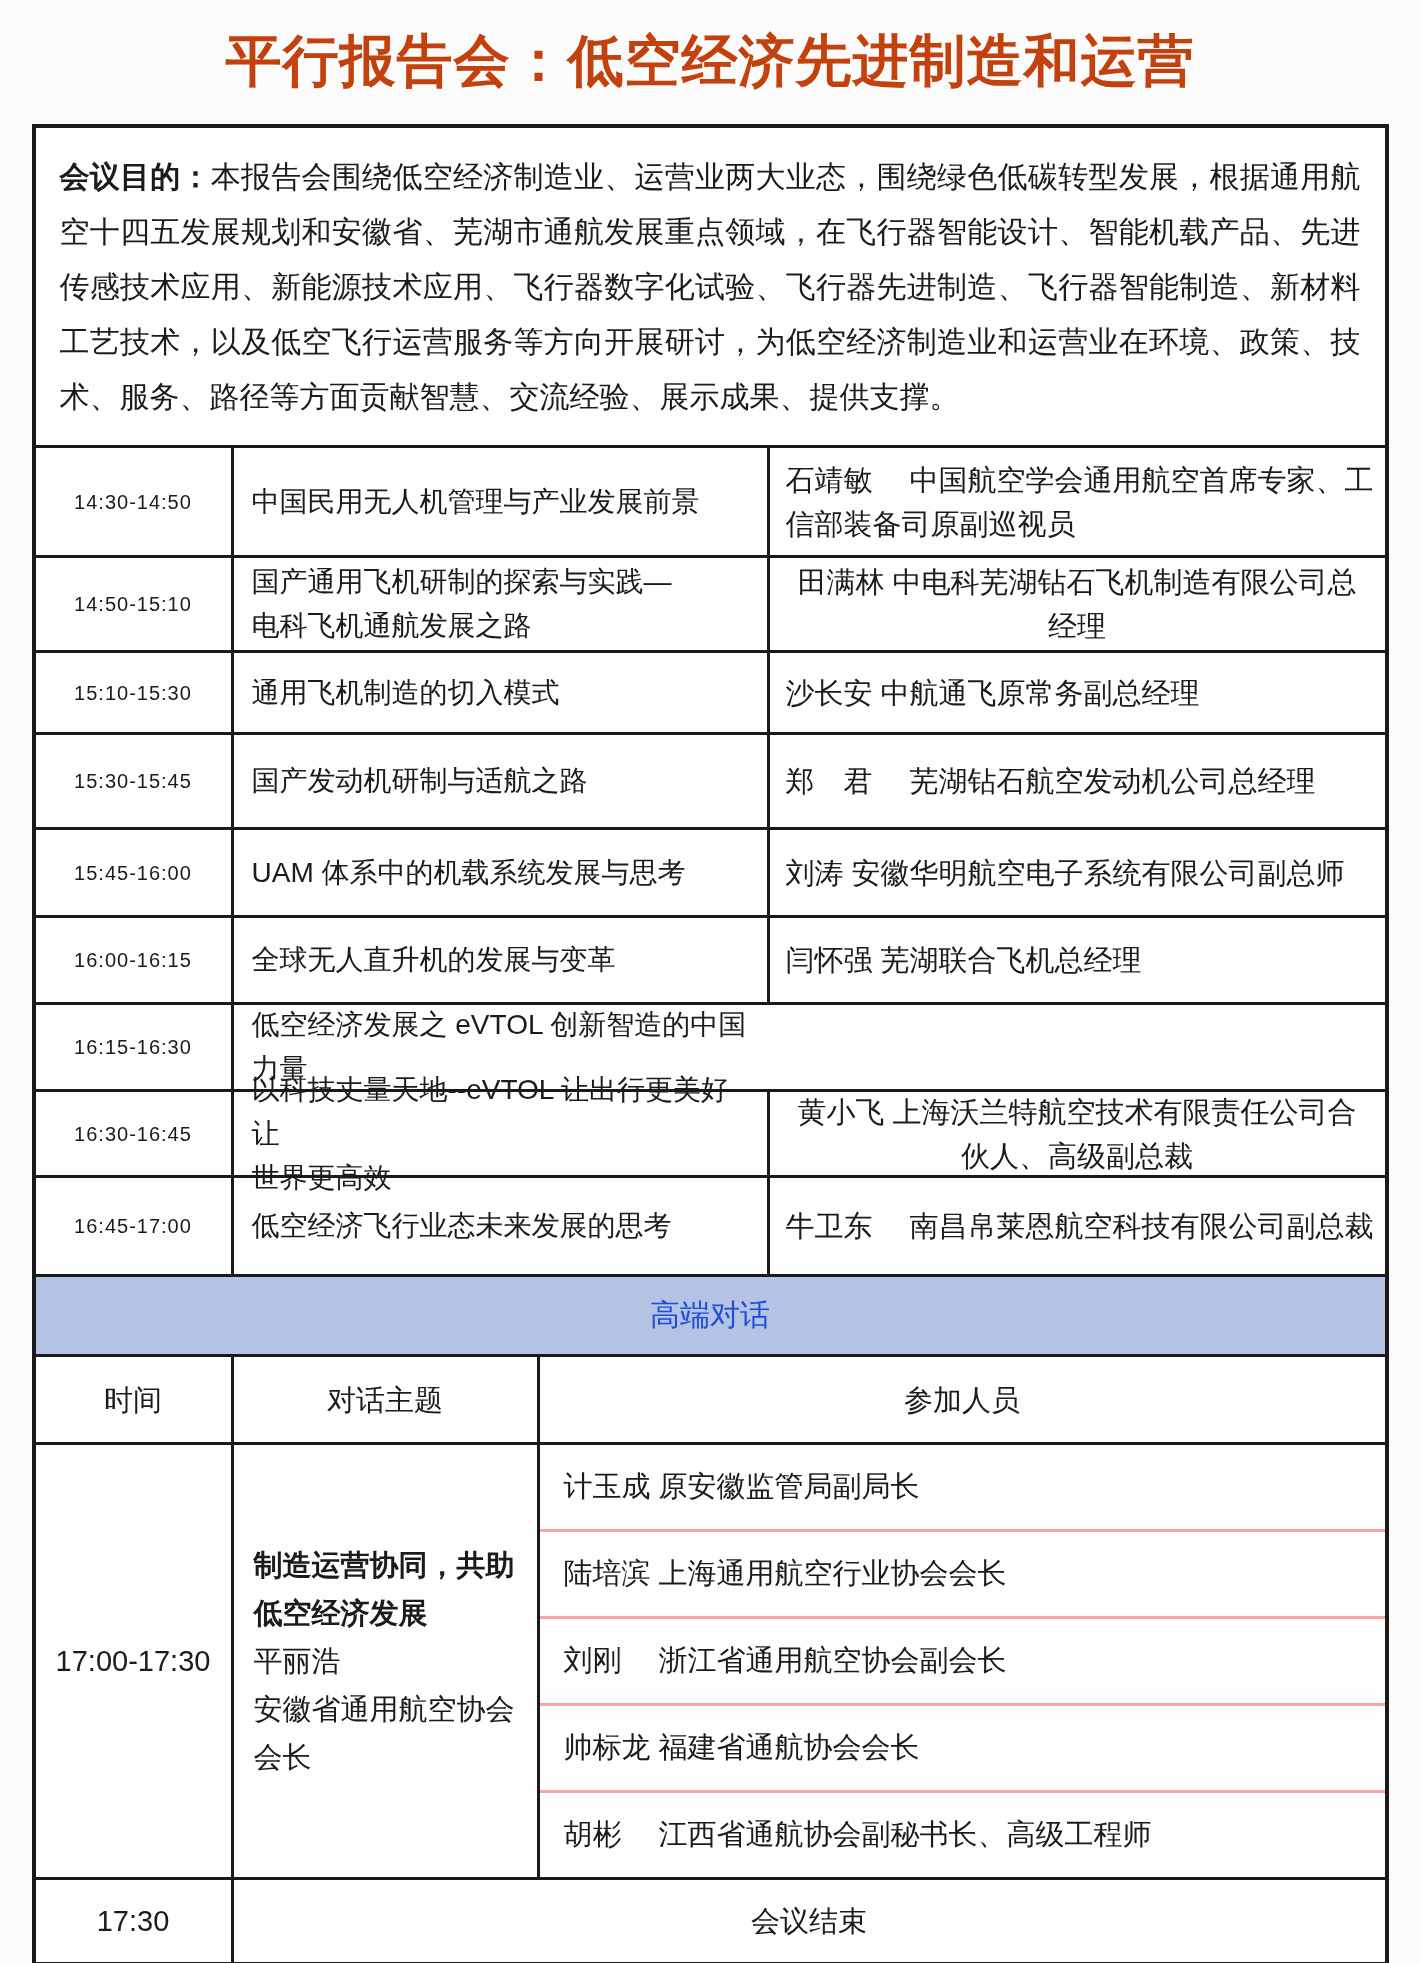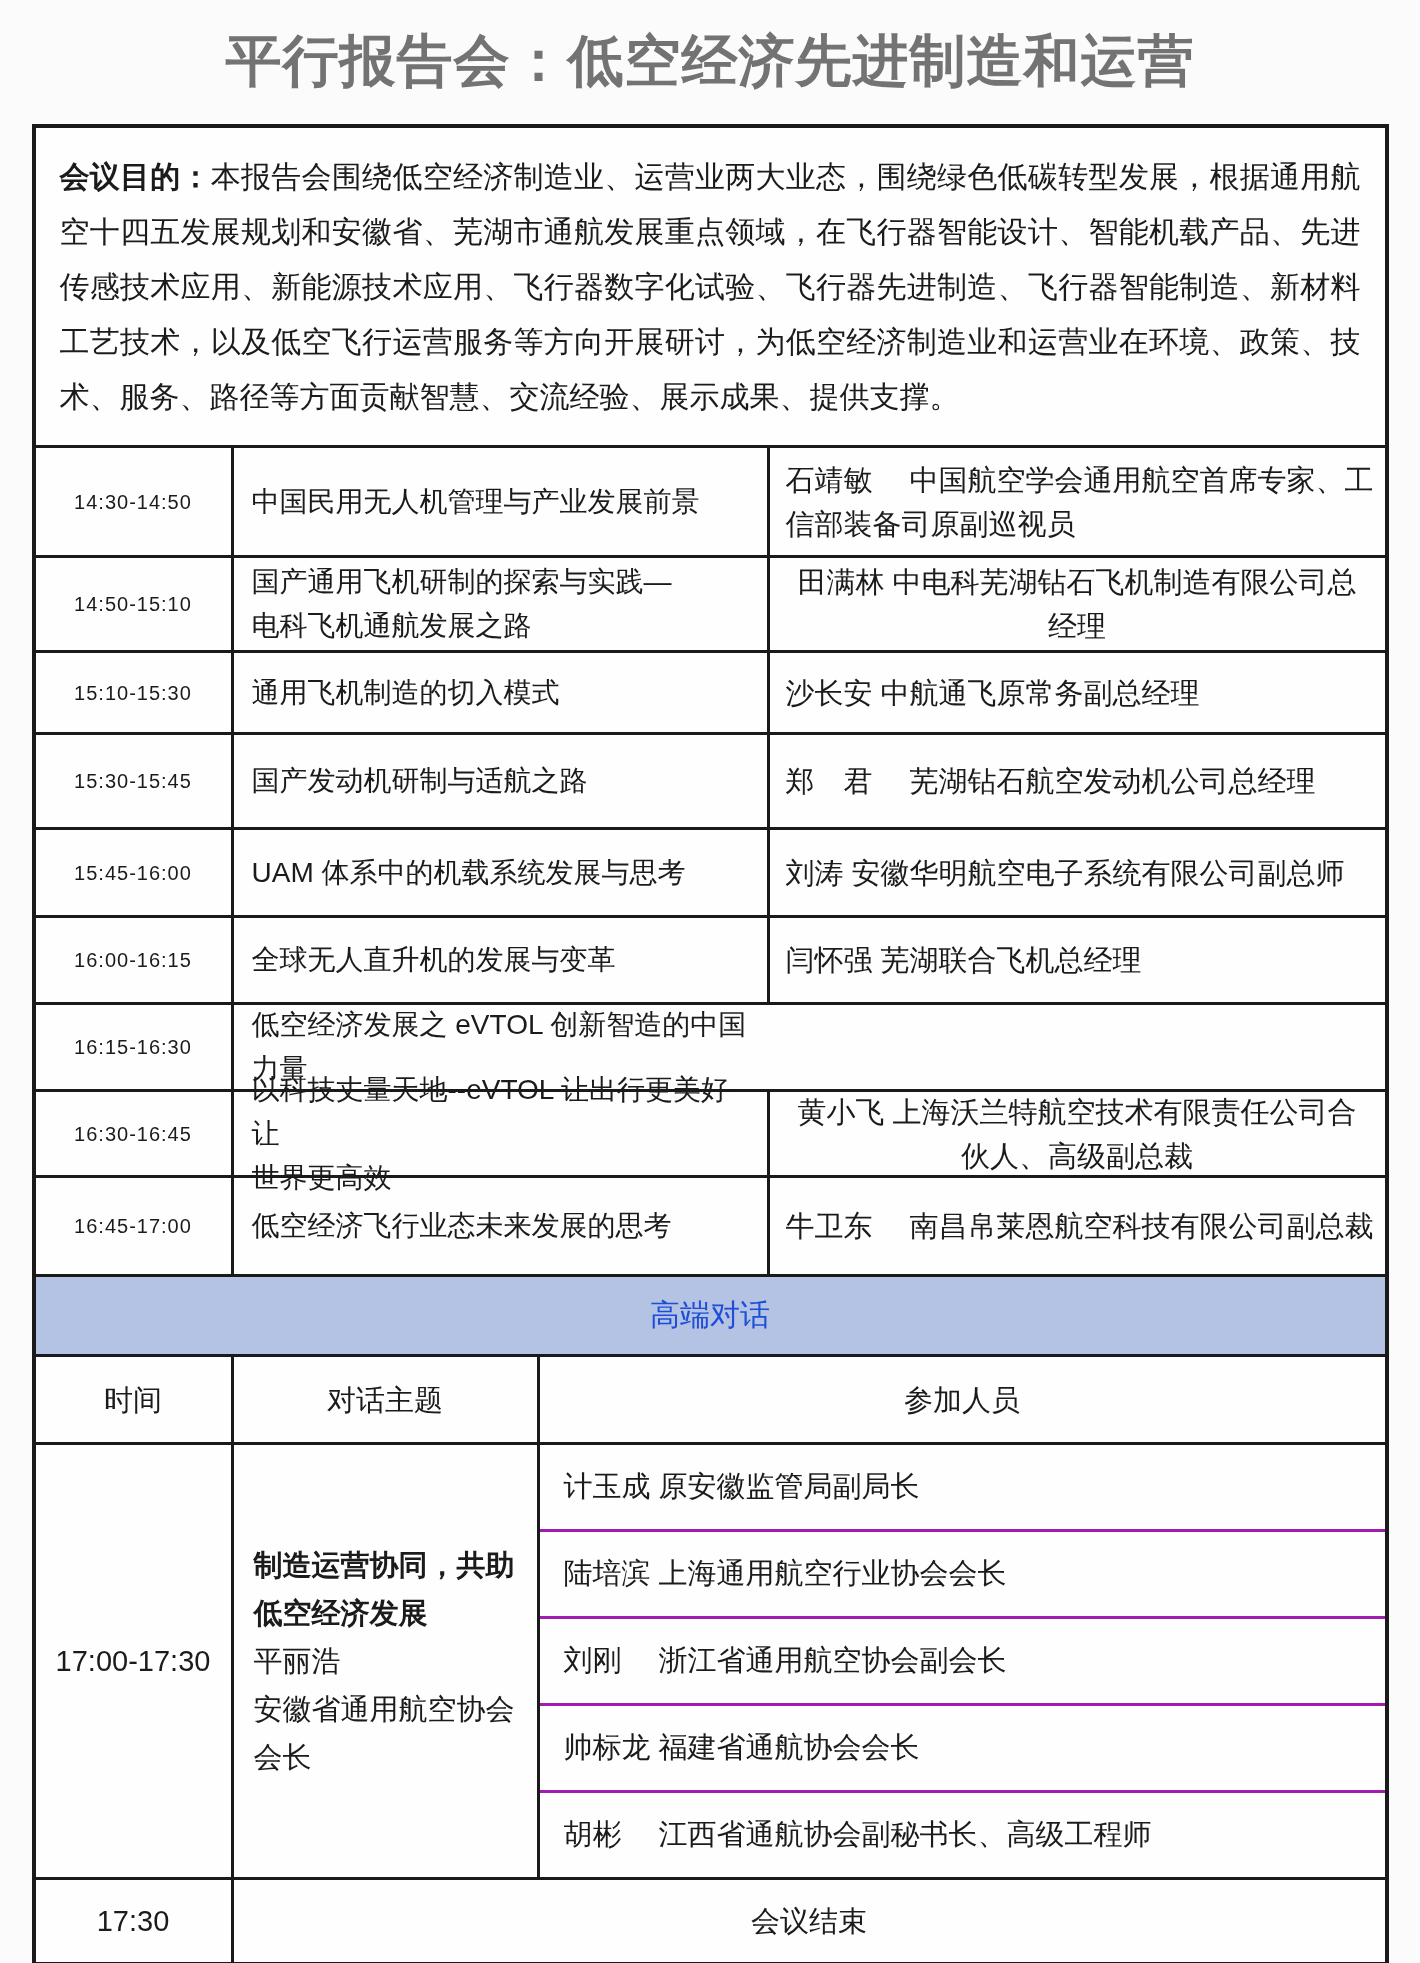--- a/index.html
+++ b/index.html
@@ -10,21 +10,21 @@
     font-family:"Liberation Sans", sans-serif;
     -webkit-font-smoothing:antialiased;
   }
   .page{width:1420px;min-height:1963px;box-sizing:border-box;padding-top:14px;}
   .title{
     text-align:center;
     font-size:56px;
     font-weight:bold;
     letter-spacing:1px;
     margin:10px 0 24px 0;
-    color:#737373;
+    color:#c2410c;
   }
   .doc{
     width:1357px;
     margin:0 auto;
     border:4px solid #1a1a1a;
     background:#fefefe;
     box-sizing:border-box;
   }
   .row{display:flex;border-top:3px solid #1a1a1a;box-sizing:border-box;}
   .row:first-child{border-top:none;}
@@ -72,21 +72,21 @@
   .topic2-inner{padding:10px 6px 10px 20px;font-size:29px;line-height:48px;}
   .theme{font-weight:bold;}
   .participants{
     flex:1 1 auto;
     display:flex;flex-direction:column;
     border-left:3px solid #1a1a1a;
   }
   .p-row{
     flex:1 1 0;
     display:flex;align-items:center;
-    border-top:3px solid #a21caf;
+    border-top:3px solid #fca5a5;
     padding-left:24px;
     font-size:29px;
     box-sizing:border-box;
   }
   .p-row:first-child{border-top:none;}
   
   .closing-row{height:85px;}
   .closing-cell{flex:1 1 auto;justify-content:center;font-size:29px;}
 </style>
 </head>

